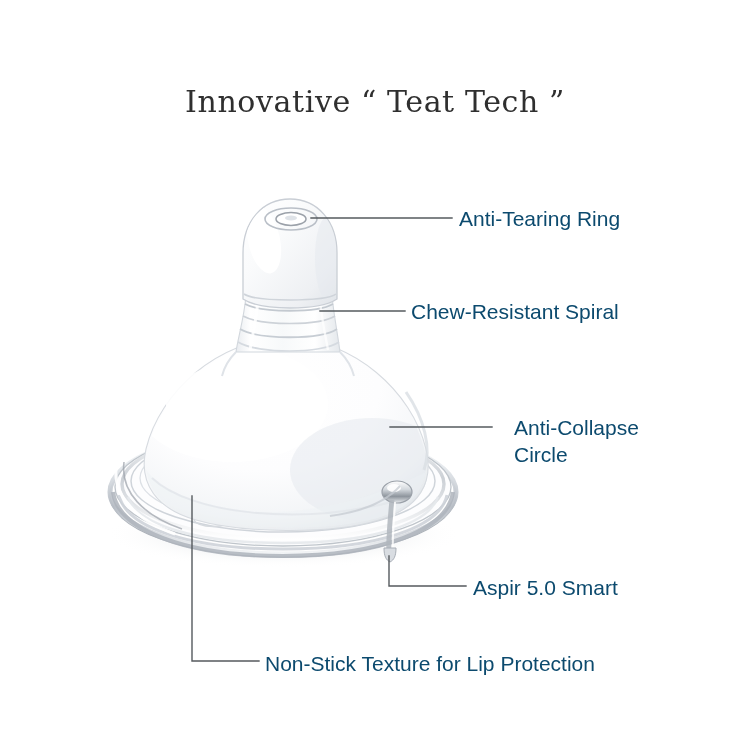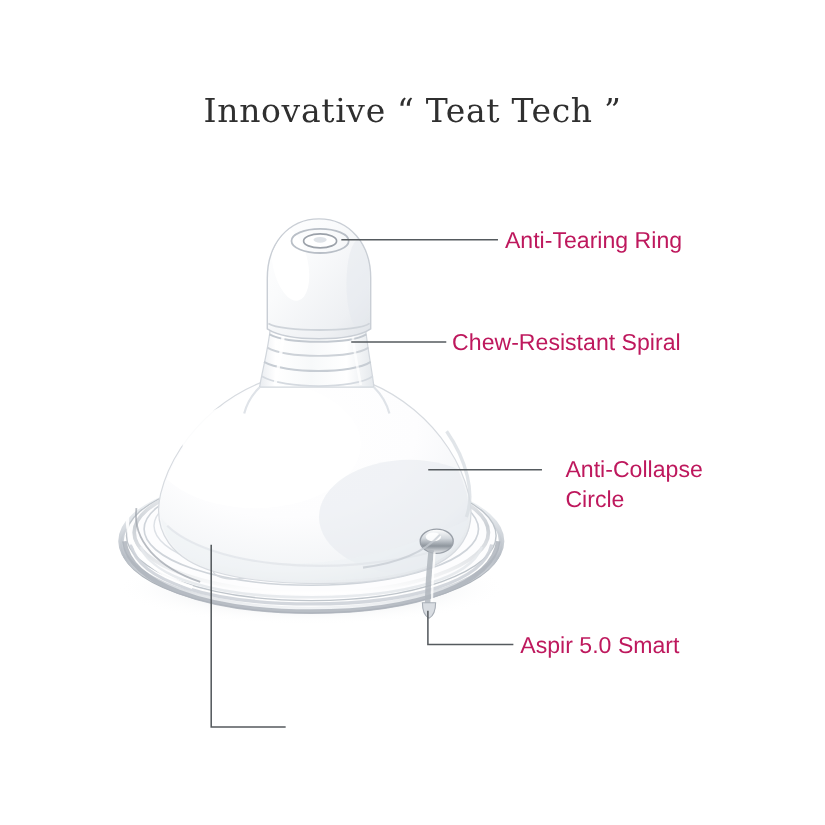--- a/index.html
+++ b/index.html
@@ -45,21 +45,21 @@
     left: 0;
     top: 0;
     width: 750px;
     height: 750px;
     pointer-events: none;
   }
 
   
   .label {
     position: absolute;
-    color: #be185d;
+    color: #0c4a6e;
     font-family: "Liberation Sans", sans-serif;
     font-size: 21px;
     font-weight: 400;
     line-height: 27px;
     white-space: nowrap;
   }
 
   .lbl-tearing   { left: 459px; top: 205px; }
   .lbl-spiral    { left: 411px; top: 298px; }
   .lbl-collapse  { left: 499px; top: 414px; width: 170px; margin-left: 15px; }
@@ -243,14 +243,15 @@
   <div class="label lbl-spiral">Chew-Resistant Spiral</div>
 
   <div class="lbl-collapse" style="position:absolute;">
     <div class="label" style="position:static;">Anti-Collapse</div>
     <div class="label" style="position:static;">Circle</div>
   </div>
 
   <div class="label lbl-aspir">Aspir 5.0 Smart</div>
 
 
+  <div class="label lbl-nonstick">Non-Stick Texture for Lip Protection</div>
 
 </div>
 
 </body></html>

